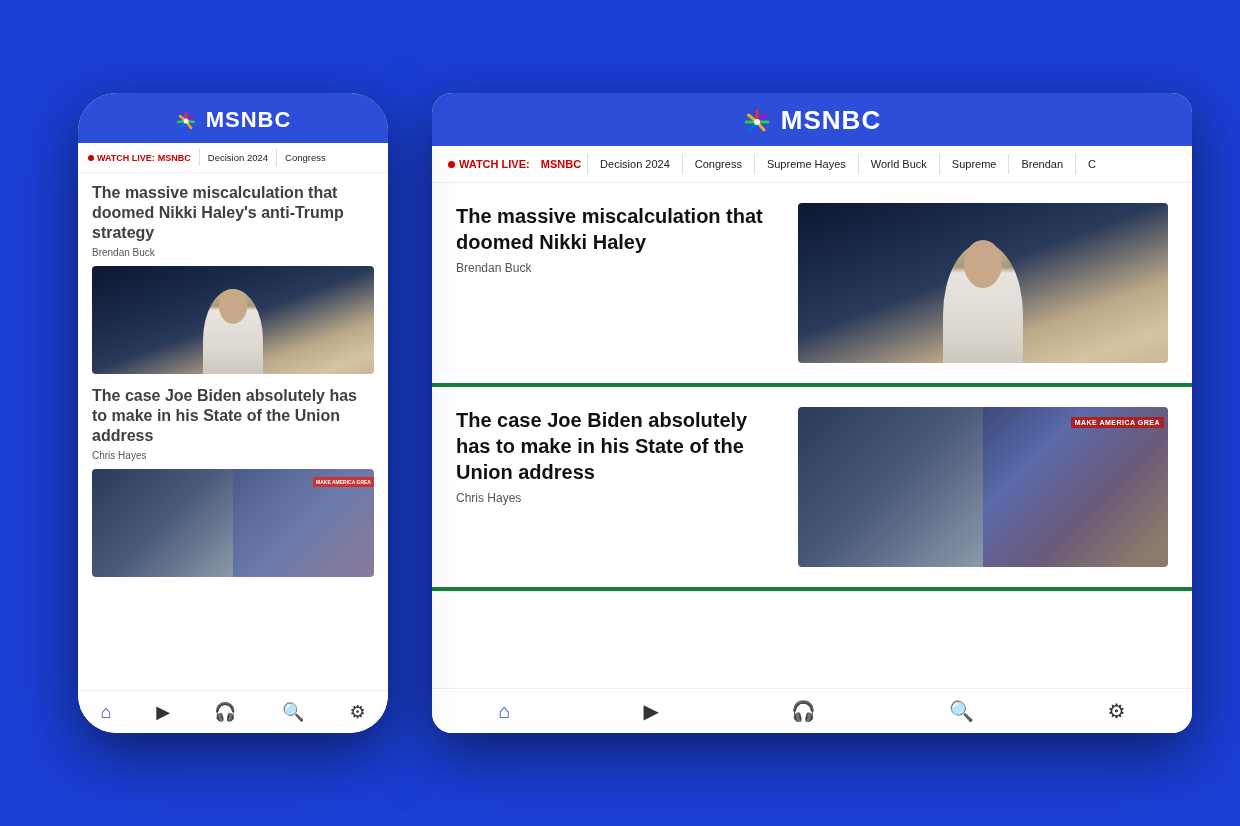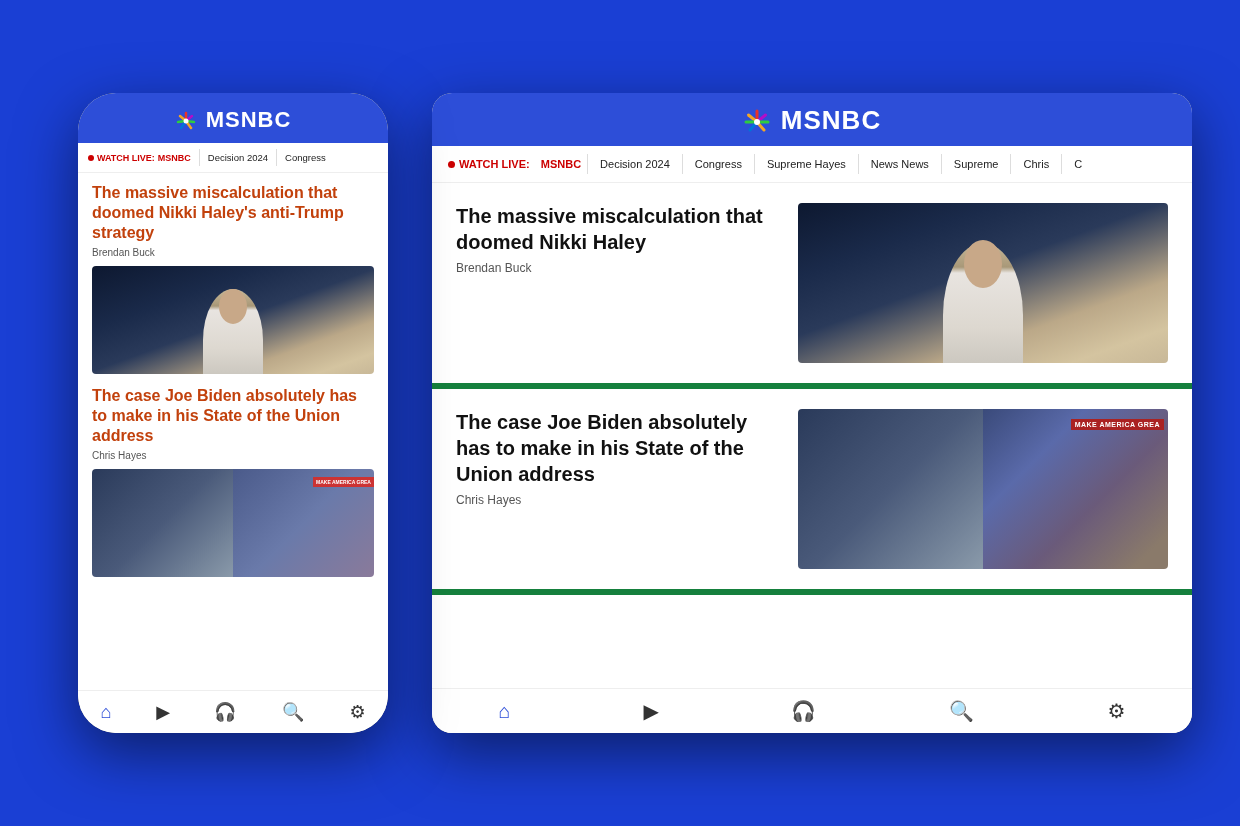--- a/index.html
+++ b/index.html
@@ -89,21 +89,21 @@
     }
     .phone-content {
       flex: 1;
       overflow: hidden;
       padding: 10px 14px;
     }
     .phone-article-title {
       font-size: 16px;
       font-weight: 900;
       line-height: 1.25;
-      color: #c2410c;
+      color: #404040;
       margin-bottom: 4px;
     }
     .phone-author {
       font-size: 10px;
       color: #555;
       margin-bottom: 8px;
     }
     .phone-img {
       width: 100%;
       height: 108px;
@@ -226,21 +226,21 @@
       flex: 1;
       overflow: hidden;
       display: flex;
       flex-direction: column;
       padding: 0;
     }
     .tablet-article {
       display: flex;
       padding: 20px 24px;
       gap: 20px;
-      border-bottom: 6px solid #15803d;
+      border-bottom: 4px solid #15803d;
       align-items: flex-start;
     }
     .tablet-article-text {
       flex: 1;
       display: flex;
       flex-direction: column;
       justify-content: center;
     }
     .tablet-article-title {
       font-size: 20px;
@@ -417,23 +417,23 @@
 
     <div class="tablet-nav">
       <div class="tablet-watch-live">
         <span class="dot"></span>
         <span>WATCH LIVE:</span>&nbsp;
         <span>MSNBC</span>
       </div>
       <div class="tablet-nav-item">Decision 2024</div>
       <div class="tablet-nav-item">Congress</div>
       <div class="tablet-nav-item">Supreme Hayes</div>
-      <div class="tablet-nav-item">News News</div>
+      <div class="tablet-nav-item">World Buck</div>
       <div class="tablet-nav-item">Supreme</div>
-      <div class="tablet-nav-item">Chris</div>
+      <div class="tablet-nav-item">Brendan</div>
       <div class="tablet-nav-item">C</div>
     </div>
 
     <div class="tablet-content">
 
       <div class="tablet-article">
         <div class="tablet-article-text">
           <div class="tablet-article-title">The massive miscalculation that doomed Nikki Haley</div>
           <div class="tablet-author">Brendan Buck</div>
         </div>

